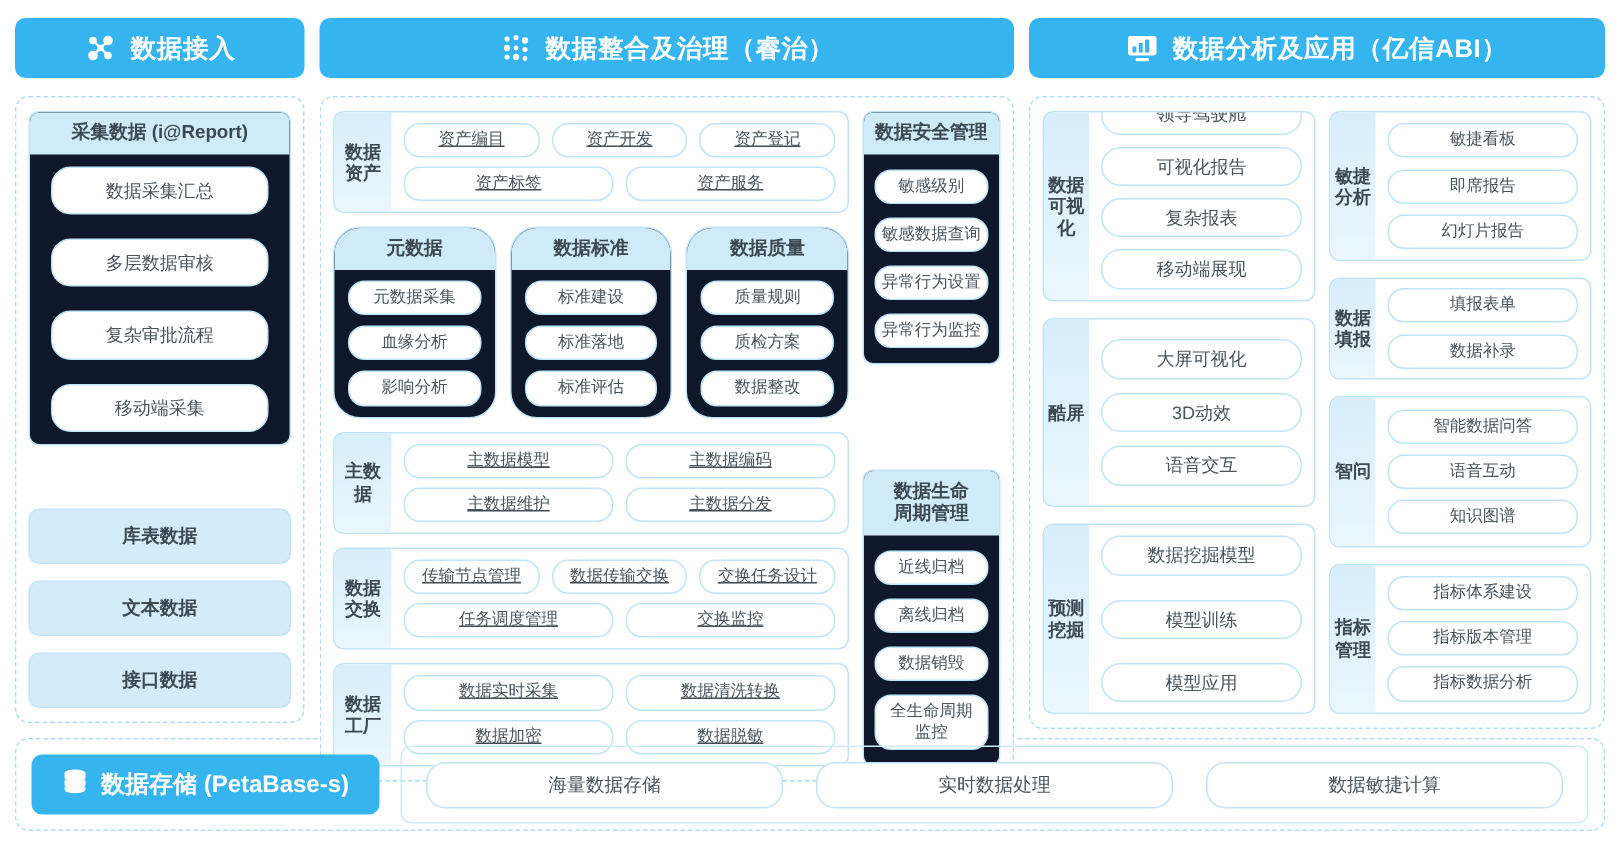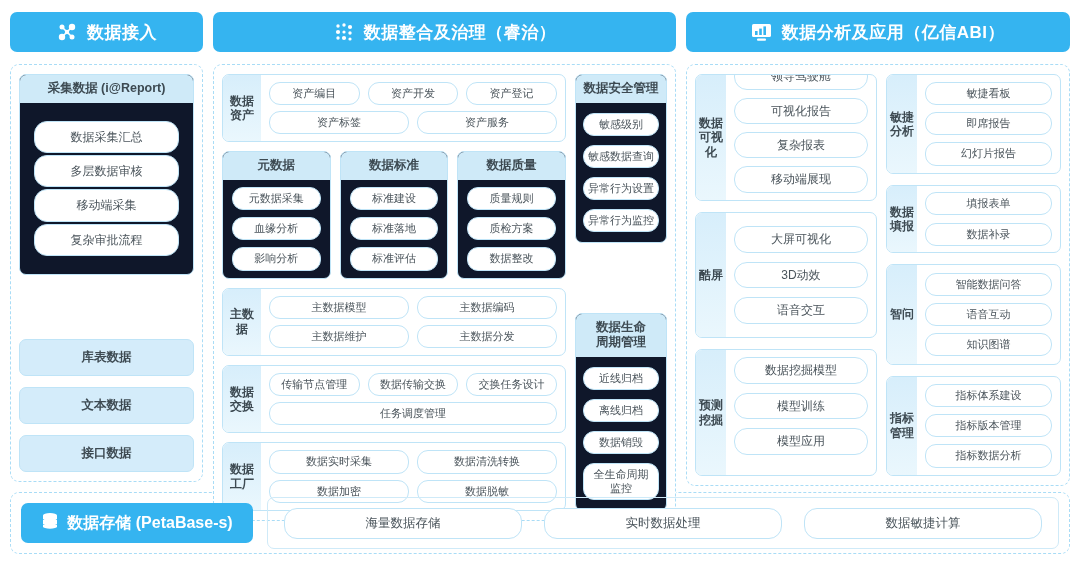--- a/index.html
+++ b/index.html
@@ -71,29 +71,29 @@
   }
   .group-label{
     flex:none;width:34px;
     background:linear-gradient(180deg,#d7eefb 0%,#eaf7fd 100%);
     display:flex;align-items:center;justify-content:center;
     font-size:12px;font-weight:bold;color:#3d4a52;text-align:center;
     line-height:1.2;padding:0 2px;
   }
   .group-label.narrow{width:26px;}
   .group-body{flex:1;padding:7px 8px;display:flex;flex-direction:column;gap:6px;}
-  .row{display:flex;gap:8px;}
+  .row{display:flex;gap:8px;text-decoration:underline;}
   .row>.pill{flex:1;}
 
   
   .mid-wrap{display:flex;gap:9px;height:100%;}
   .mid-left{flex:1;display:flex;flex-direction:column;gap:9px;}
   .mid-right{width:92px;display:flex;flex-direction:column;gap:6px;}
   .three-cards{display:flex;gap:9px;}
-  .three-cards>.card{flex:1;}
+  .three-cards>.card{flex:1;border-radius:18px;}
 
   
   .apply-wrap{display:flex;gap:9px;height:100%;}
   .apply-left{flex:1;display:flex;flex-direction:column;gap:11px;}
   .apply-right{width:175px;display:flex;flex-direction:column;gap:11px;}
 
   
   .storage{
     margin-top:10px;height:62px;
     border:1px dashed #a9dcf6;border-radius:9px;
@@ -129,25 +129,25 @@
             <circle cx="10" cy="10" r="2.2" fill="#fff"></circle>
             <path d="M5 5 L15 15 M15 5 L5 15" stroke="#fff" stroke-width="1.6"></path>
           </svg>
         </span>
         <span>数据接入</span>
       </div>
 
       <div class="panel">
         <div class="card" style="flex:none;">
           <div class="card-title">采集数据 (i@Report)</div>
-          <div class="card-body" style="gap:2px;padding:18px 14px;justify-content:center;">
+          <div class="card-body" style="gap:16px;padding:8px 14px;justify-content:center;">
             <div class="pill" style="padding:8px 4px;">数据采集汇总</div>
             <div class="pill" style="padding:8px 4px;">多层数据审核</div>
+            <div class="pill" style="padding:8px 4px;">复杂审批流程</div>
             <div class="pill" style="padding:8px 4px;">移动端采集</div>
-            <div class="pill" style="padding:8px 4px;">复杂审批流程</div>
           </div>
         </div>
         <div style="flex:1;"></div>
         <div style="display:flex;flex-direction:column;gap:11px;margin-top:40px;">
           <div class="block">库表数据</div>
           <div class="block">文本数据</div>
           <div class="block">接口数据</div>
         </div>
       </div>
     </div>
@@ -236,20 +236,21 @@
               <div class="group-label" style="white-space:pre-line;">数据
 交换</div>
               <div class="group-body">
                 <div class="row">
                   <div class="pill sm">传输节点管理</div>
                   <div class="pill sm">数据传输交换</div>
                   <div class="pill sm">交换任务设计</div>
                 </div>
                 <div class="row">
                   <div class="pill sm">任务调度管理</div>
+                  <div class="pill sm">交换监控</div>
                 </div>
               </div>
             </div>
 
             <div class="group">
               <div class="group-label" style="white-space:pre-line;">数据
 工厂</div>
               <div class="group-body">
                 <div class="row">
                   <div class="pill sm">数据实时采集</div>
@@ -324,33 +325,33 @@
               <div class="group-label narrow" style="white-space:pre-line;">酷屏</div>
               <div class="group-body" style="justify-content:center;gap:9px;">
                 <div class="pill">大屏可视化</div>
                 <div class="pill">3D动效</div>
                 <div class="pill">语音交互</div>
               </div>
             </div>
             <div class="group" style="flex:1;">
               <div class="group-label narrow" style="white-space:pre-line;">预测
 挖掘</div>
-              <div class="group-body" style="justify-content:flex-start;gap:9px;">
+              <div class="group-body" style="justify-content:space-between;gap:9px;">
                 <div class="pill">数据挖掘模型</div>
                 <div class="pill">模型训练</div>
                 <div class="pill">模型应用</div>
               </div>
             </div>
           </div>
 
           <div class="apply-right">
             <div class="group" style="flex:3;">
               <div class="group-label narrow" style="white-space:pre-line;">敏捷
 分析</div>
-              <div class="group-body" style="justify-content:flex-start;gap:7px;">
+              <div class="group-body" style="justify-content:space-between;gap:7px;">
                 <div class="pill sm">敏捷看板</div>
                 <div class="pill sm">即席报告</div>
                 <div class="pill sm">幻灯片报告</div>
               </div>
             </div>
             <div class="group" style="flex:2;">
               <div class="group-label narrow" style="white-space:pre-line;">数据
 填报</div>
               <div class="group-body" style="justify-content:center;gap:8px;">
                 <div class="pill sm">填报表单</div>

